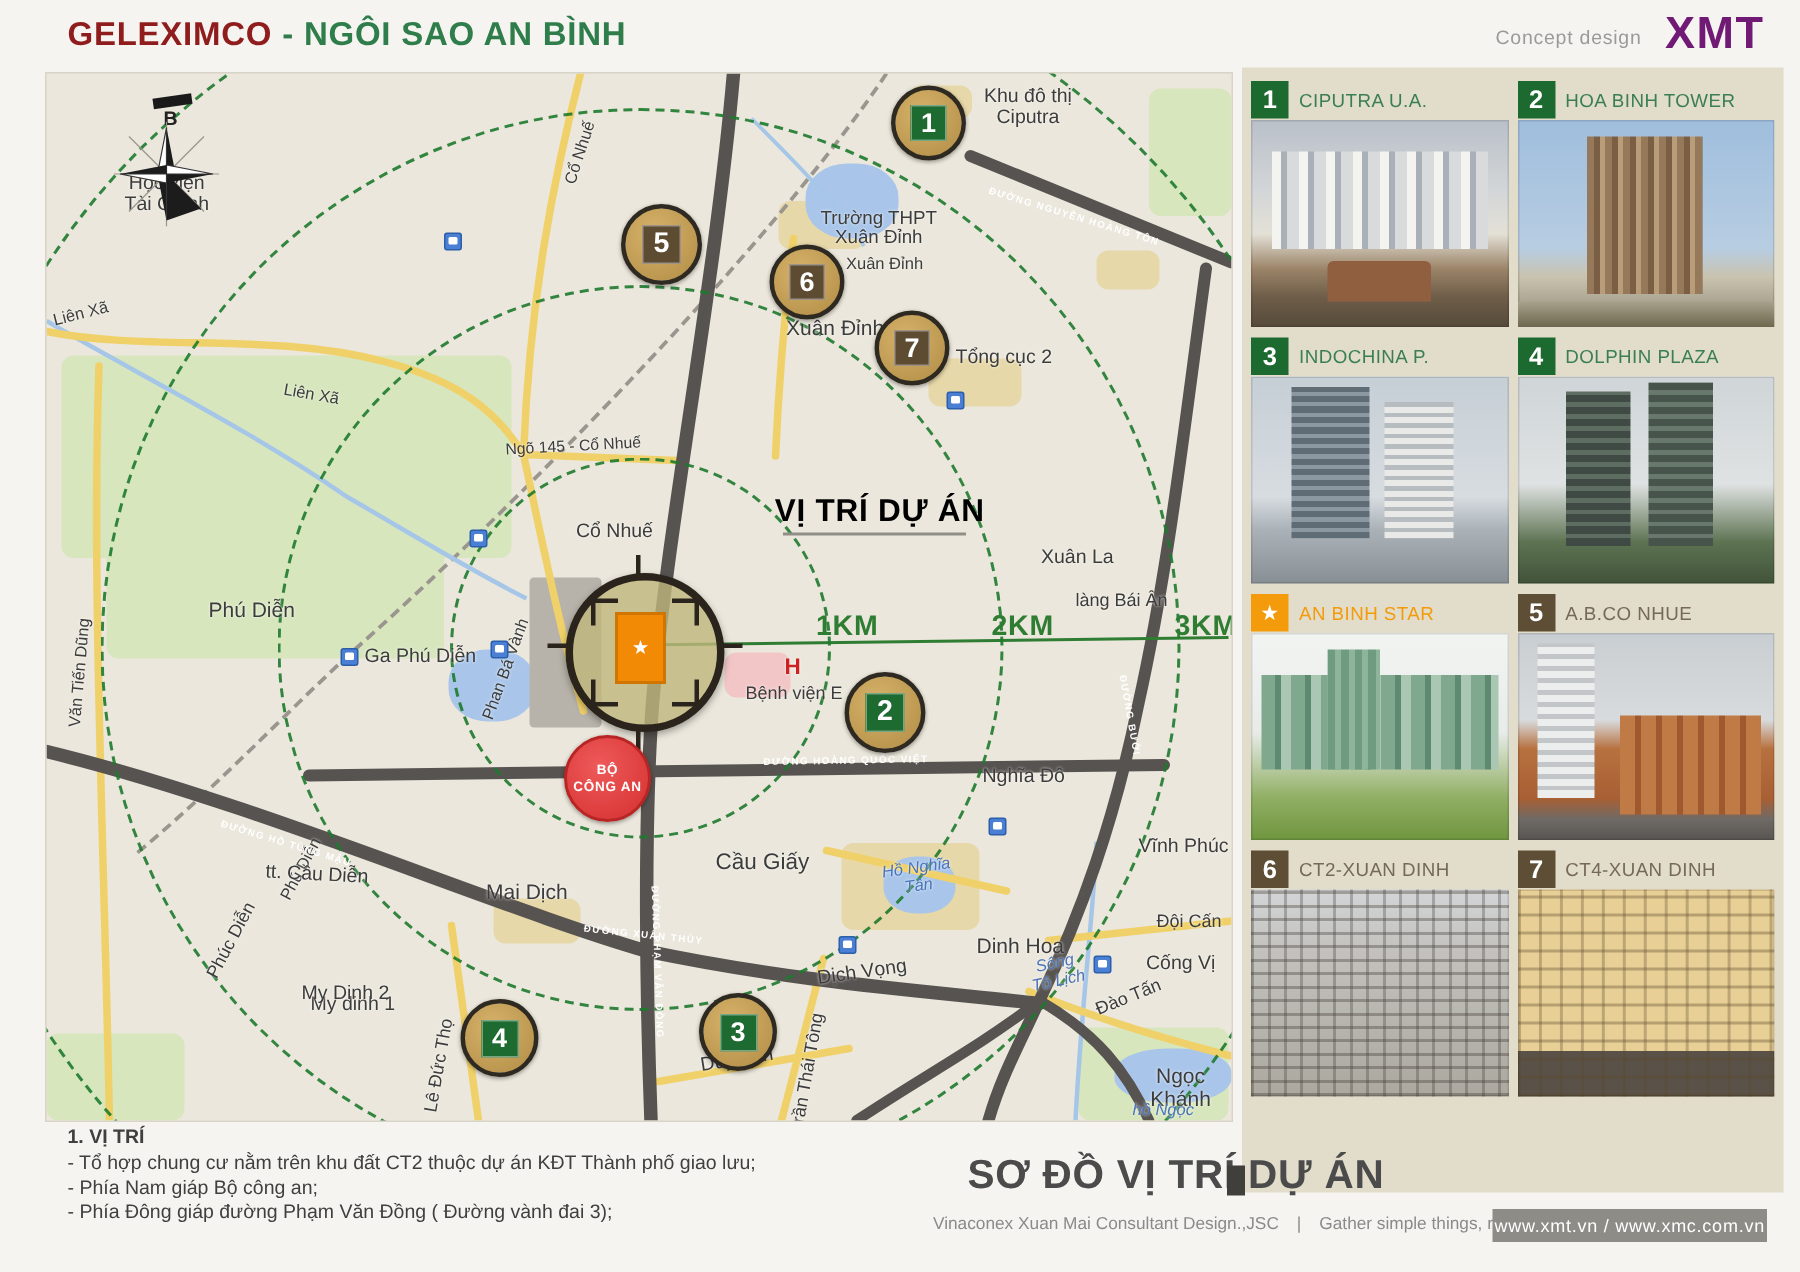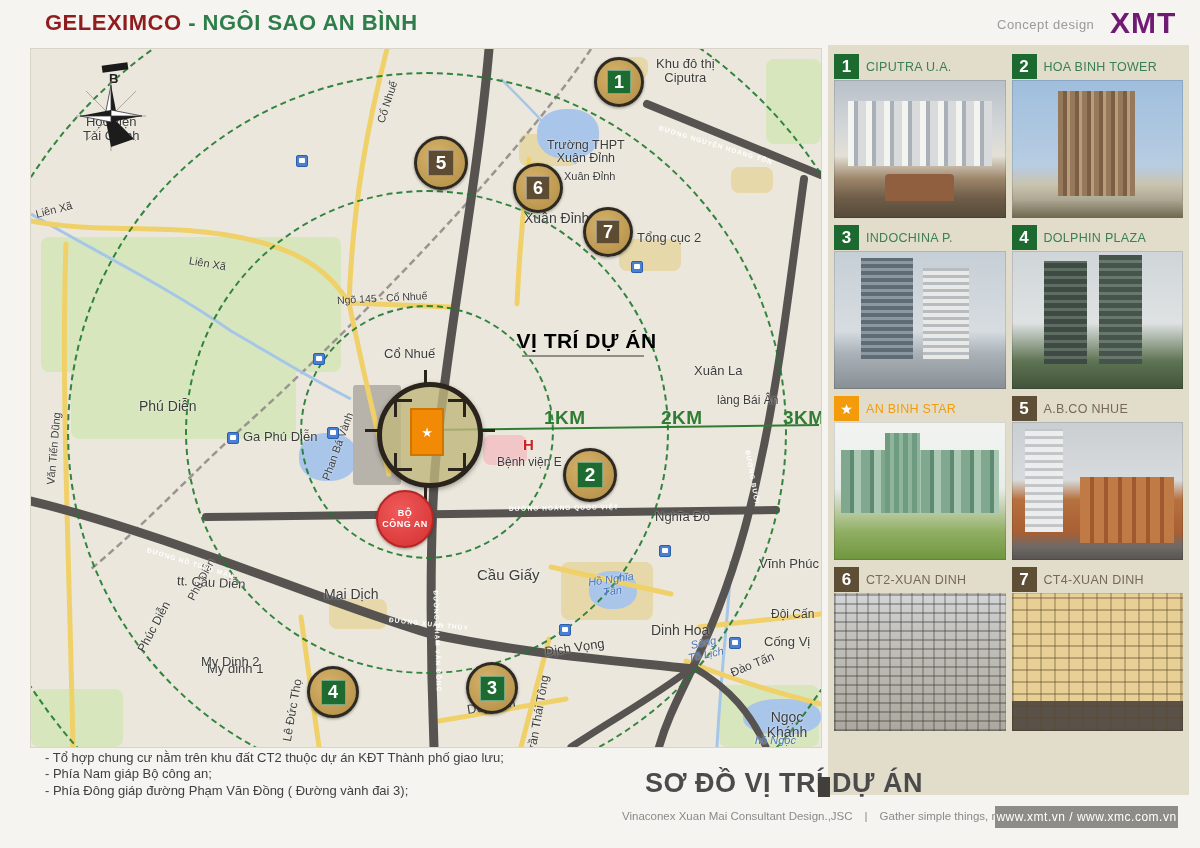--- a/index.html
+++ b/index.html
@@ -363,20 +363,21 @@
       <div class="sb-item" style="position: relative;">
         <div class="sb-row">
           <span class="numbox nb-brown">7</span>
           <span class="sb-label lb-brown">CT4-XUAN DINH</span>
         </div>
         <div class="photo ph-ct4"></div>
       </div>
     </div>
 
   <div id="notes">
+    <div class="ttl">1. VỊ TRÍ</div>
   <div>- Tổ hợp chung cư nằm trên khu đất CT2 thuộc dự án KĐT Thành phố giao lưu;</div>
       <div>- Phía Nam giáp Bộ công an;</div>
       <div>- Phía Đông giáp đường Phạm Văn Đồng ( Đường vành đai 3);</div>
     </div>
   <div id="diagram-title">SƠ ĐỒ VỊ TRÍ DỰ ÁN</div>
   <div id="page-tab"></div>
   <div id="credit-row">
     <span>Vinaconex Xuan Mai Consultant Design.,JSC</span>
     <span>|</span>
     <span>Gather simple things, make stable belief</span>

